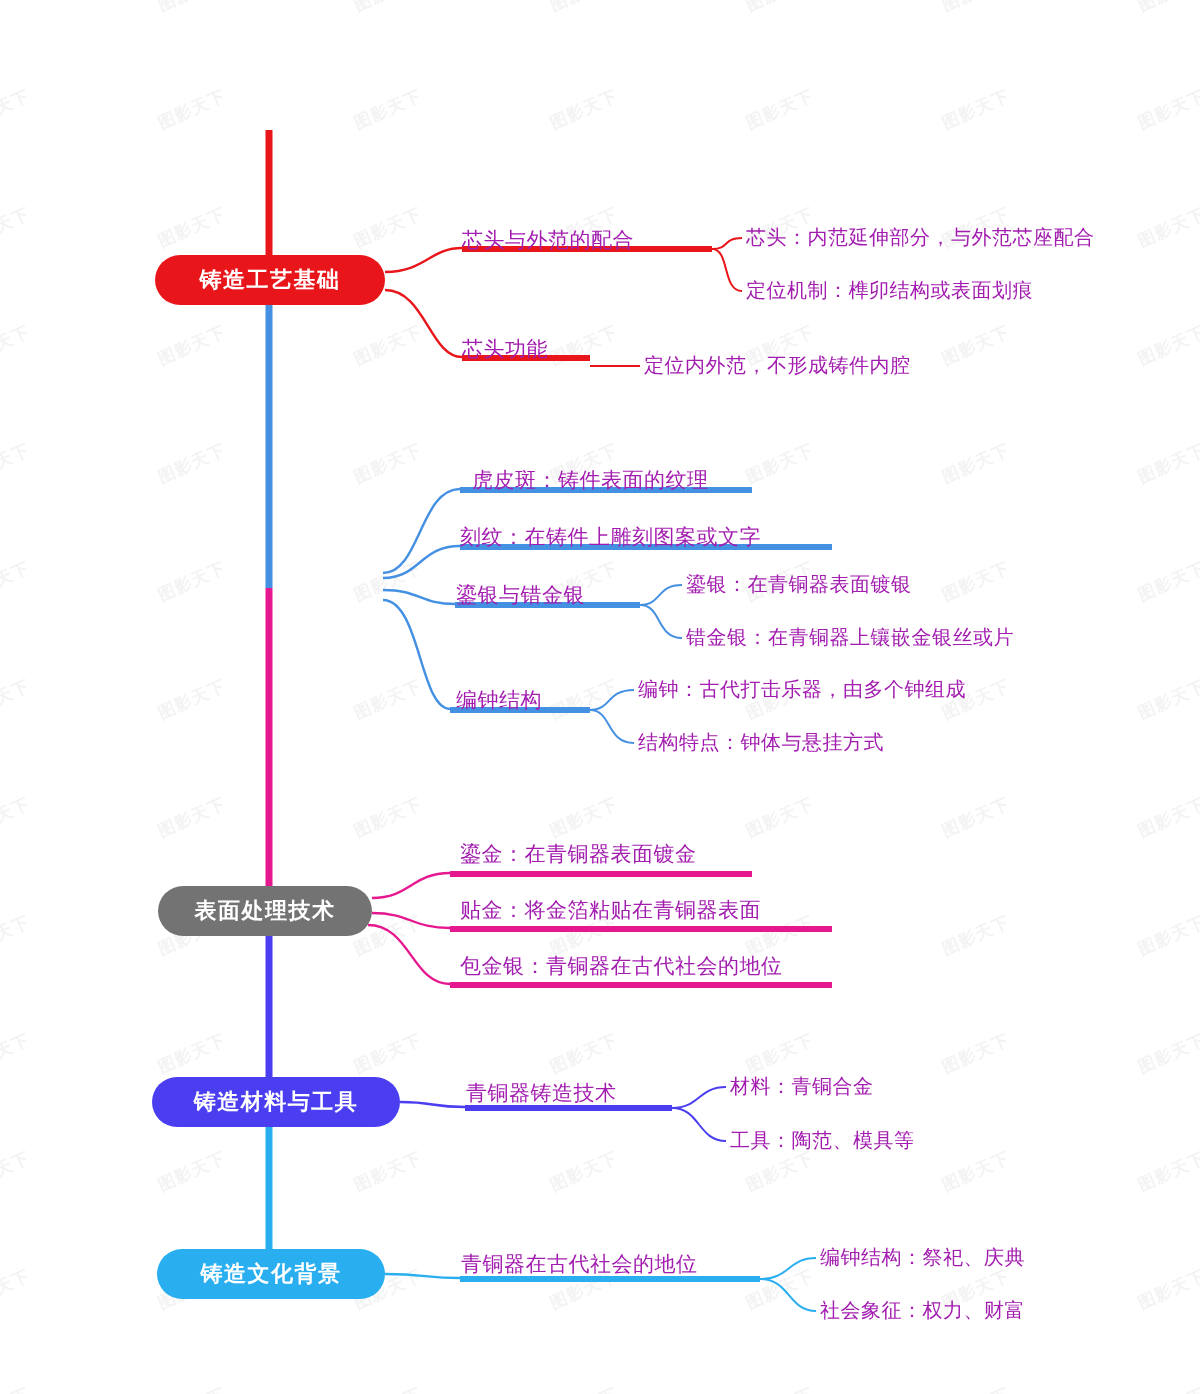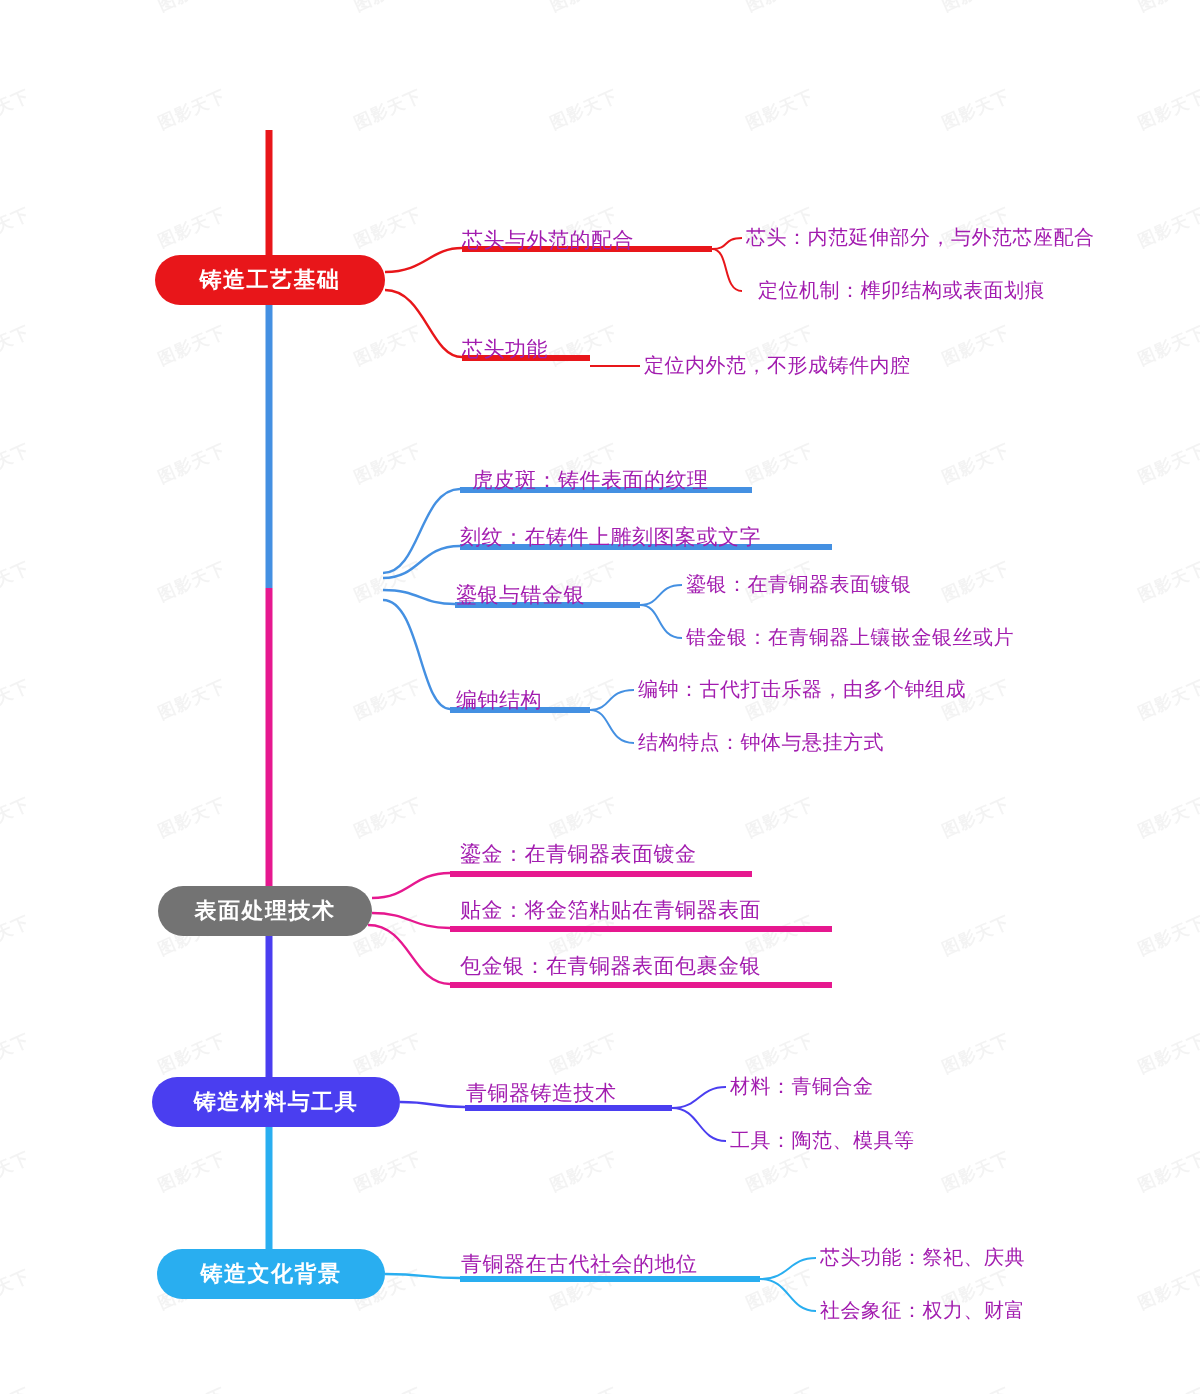--- a/index.html
+++ b/index.html
@@ -242,41 +242,41 @@
   <path d="M760,1279 C790,1279 788,1258 816,1258" stroke="#29aef0" stroke-width="2"></path>
   <path d="M760,1279 C790,1279 788,1311 816,1311" stroke="#29aef0" stroke-width="2"></path>
 </svg>
 
 <div id="node-layer">
 
 
   <div class="branch-node" style="left: 155px; top: 255px; width: 230px; background: rgb(232, 22, 26);">铸造工艺基础</div>
   <div class="leaf-label lvl2" style="left:462px; top:229px;">芯头与外范的配合</div>
   <div class="leaf-label lvl3" style="left:746px; top:227px;">芯头：内范延伸部分，与外范芯座配合</div>
-  <div class="leaf-label lvl3" style="left:746px; top:280px;margin-left:12px;">定位机制：榫卯结构或表面划痕</div>
+  <div class="leaf-label lvl3" style="left:746px; top:280px;">定位机制：榫卯结构或表面划痕</div>
   <div class="leaf-label lvl2" style="left:462px; top:338px;">芯头功能</div>
   <div class="leaf-label lvl3" style="left:644px; top:355px;">定位内外范，不形成铸件内腔</div>
 
   <div class="leaf-label lvl2" style="left:460px; top:469px;margin-left:12px;">虎皮斑：铸件表面的纹理</div>
   <div class="leaf-label lvl2" style="left:460px; top:526px;">刻纹：在铸件上雕刻图案或文字</div>
   <div class="leaf-label lvl2" style="left:456px; top:584px;">鎏银与错金银</div>
   <div class="leaf-label lvl3" style="left:686px; top:574px;">鎏银：在青铜器表面镀银</div>
   <div class="leaf-label lvl3" style="left:686px; top:627px;">错金银：在青铜器上镶嵌金银丝或片</div>
   <div class="leaf-label lvl2" style="left:456px; top:689px;">编钟结构</div>
   <div class="leaf-label lvl3" style="left:638px; top:679px;">编钟：古代打击乐器，由多个钟组成</div>
   <div class="leaf-label lvl3" style="left:638px; top:732px;">结构特点：钟体与悬挂方式</div>
 
   <div class="branch-node" style="left: 158px; top: 886px; width: 214px; background: #737373;">表面处理技术</div>
   <div class="leaf-label lvl2" style="left:460px; top:843px;">鎏金：在青铜器表面镀金</div>
   <div class="leaf-label lvl2" style="left:460px; top:899px;">贴金：将金箔粘贴在青铜器表面</div>
-  <div class="leaf-label lvl2" style="left:460px; top:955px;">包金银：在青铜器表面包裹金银</div>
+  <div class="leaf-label lvl2" style="left:460px; top:955px;">包金银：青铜器在古代社会的地位</div>
 
   <div class="branch-node" style="left: 152px; top: 1077px; width: 248px; background: rgb(74, 62, 240);">铸造材料与工具</div>
   <div class="leaf-label lvl2" style="left:466px; top:1082px;">青铜器铸造技术</div>
   <div class="leaf-label lvl3" style="left:730px; top:1076px;">材料：青铜合金</div>
   <div class="leaf-label lvl3" style="left:730px; top:1130px;">工具：陶范、模具等</div>
 
   <div class="branch-node" style="left: 157px; top: 1249px; width: 228px; background: rgb(41, 174, 240);">铸造文化背景</div>
   <div class="leaf-label lvl2" style="left:461px; top:1253px;">青铜器在古代社会的地位</div>
-  <div class="leaf-label lvl3" style="left:820px; top:1247px;">芯头功能：祭祀、庆典</div>
+  <div class="leaf-label lvl3" style="left:820px; top:1247px;">编钟结构：祭祀、庆典</div>
   <div class="leaf-label lvl3" style="left:820px; top:1300px;">社会象征：权力、财富</div>
 
 </div>
 
 </body></html>

